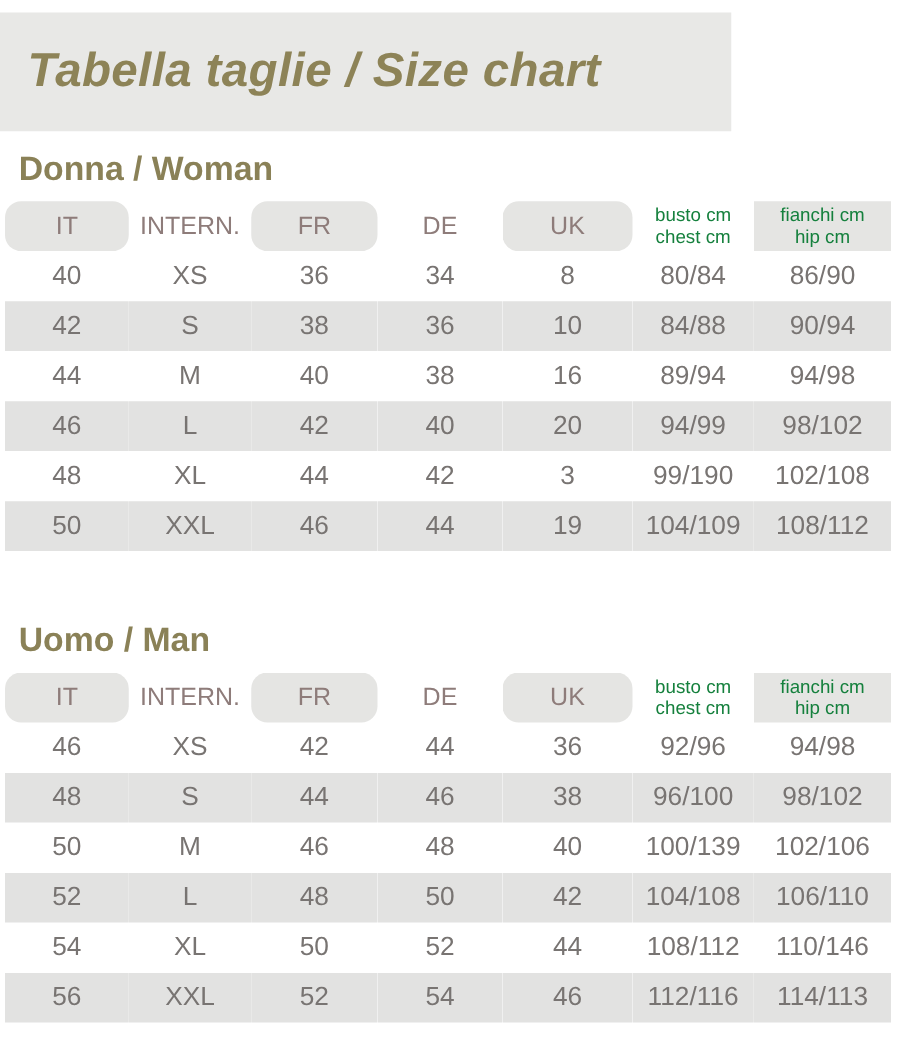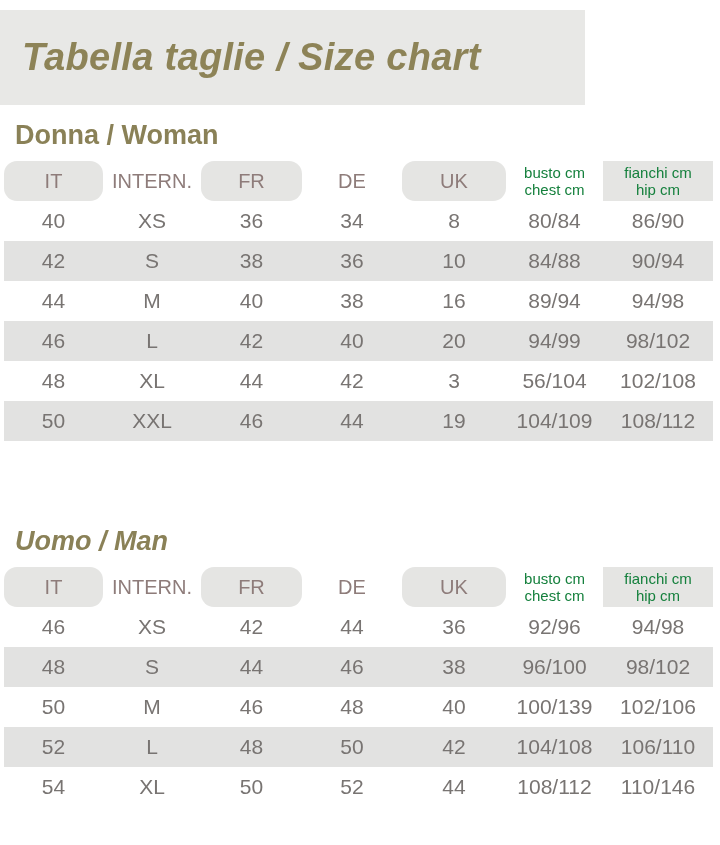--- a/index.html
+++ b/index.html
@@ -33,21 +33,21 @@
     color: #8d8357;
   }
   .section-title {
     margin: 0;
     padding-left: 15px;
     font-size: 27px;
     font-weight: 600;
     color: #8a8157;
   }
   .section-woman .section-title { margin-top: 15px; }
-  .section-man .section-title { margin-top: 85px; font-style: italic; }
+  .section-man .section-title { margin-top: 56px; }
   table.size-table {
     border-collapse: collapse;
     table-layout: fixed;
     width: 709px;
     margin-left: 4px;
     margin-top: 10px;
   }
   table.size-table th,
   table.size-table td {
     height: 40px;
@@ -150,21 +150,21 @@
             <td>20</td>
             <td>94/99</td>
             <td>98/102</td>
           </tr>
           <tr>
             <td>48</td>
             <td>XL</td>
             <td>44</td>
             <td>42</td>
             <td>3</td>
-            <td>56/104</td>
+            <td>99/190</td>
             <td>102/108</td>
           </tr>
           <tr class="alt">
             <td>50</td>
             <td>XXL</td>
             <td>46</td>
             <td>44</td>
             <td>19</td>
             <td>104/109</td>
             <td>108/112</td>
@@ -241,17 +241,26 @@
           </tr>
           <tr>
             <td>54</td>
             <td>XL</td>
             <td>50</td>
             <td>52</td>
             <td>44</td>
             <td>108/112</td>
             <td>110/146</td>
           </tr>
+          <tr class="alt">
+            <td>56</td>
+            <td>XXL</td>
+            <td>52</td>
+            <td>54</td>
+            <td>46</td>
+            <td>112/116</td>
+            <td>114/113</td>
+          </tr>
         </tbody>
       </table>
   </section>
 
 </div>
 
 </body></html>

